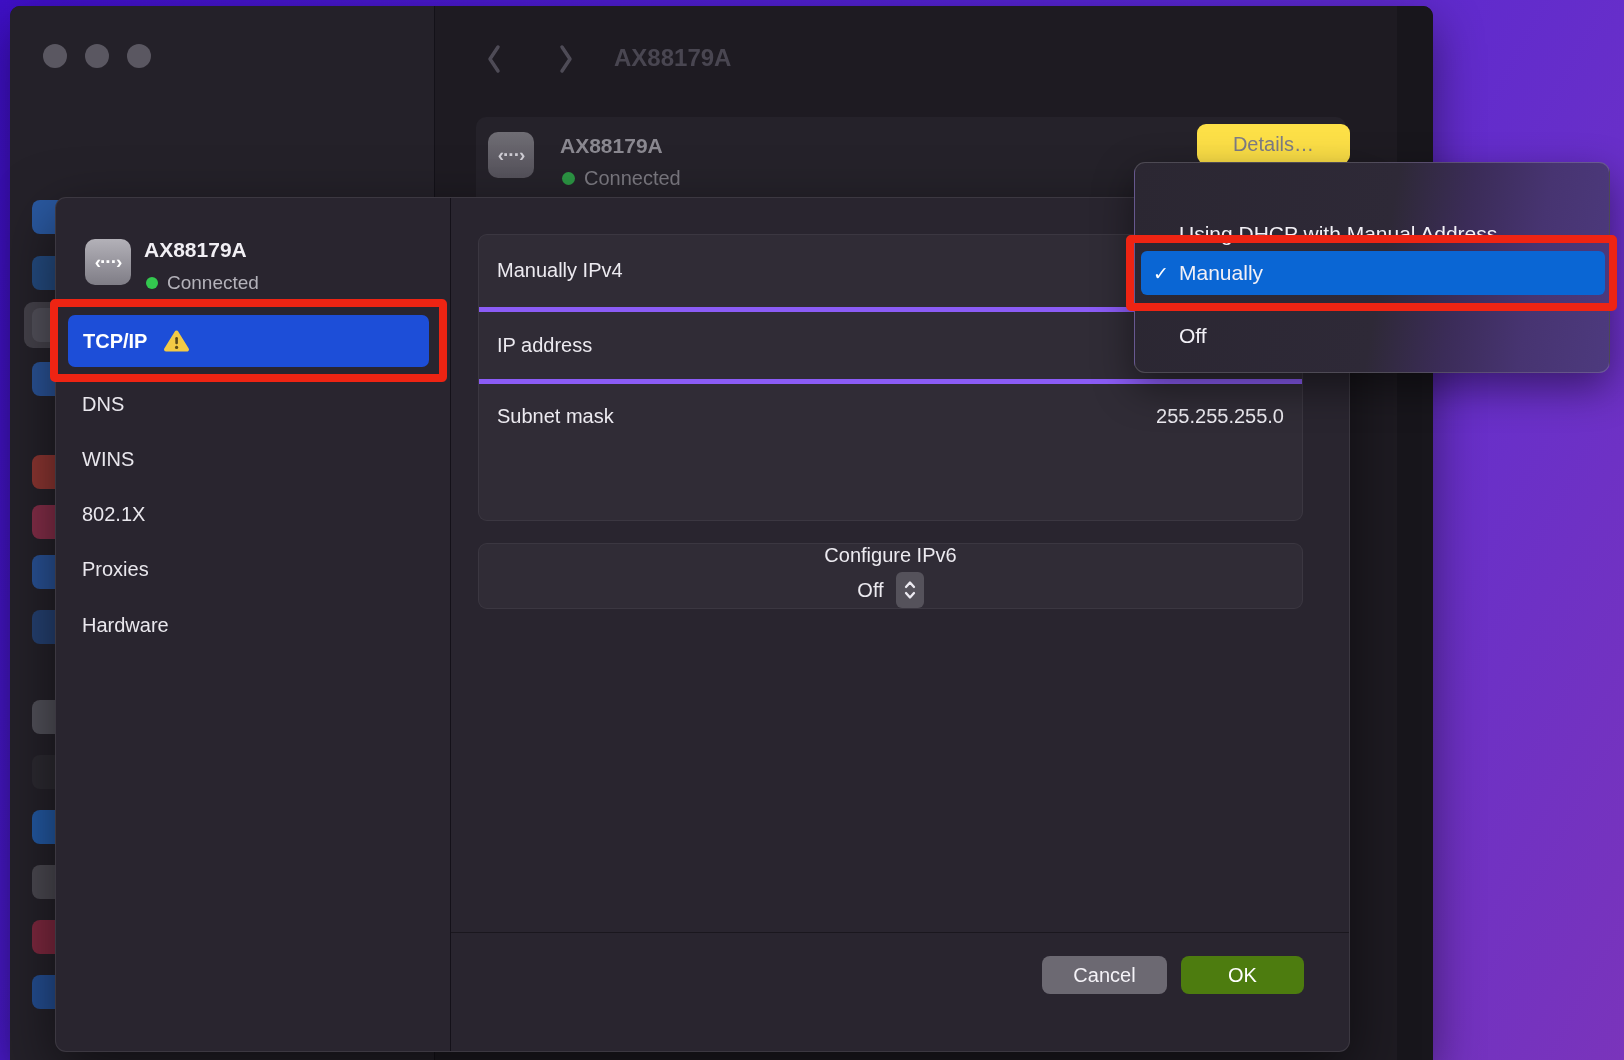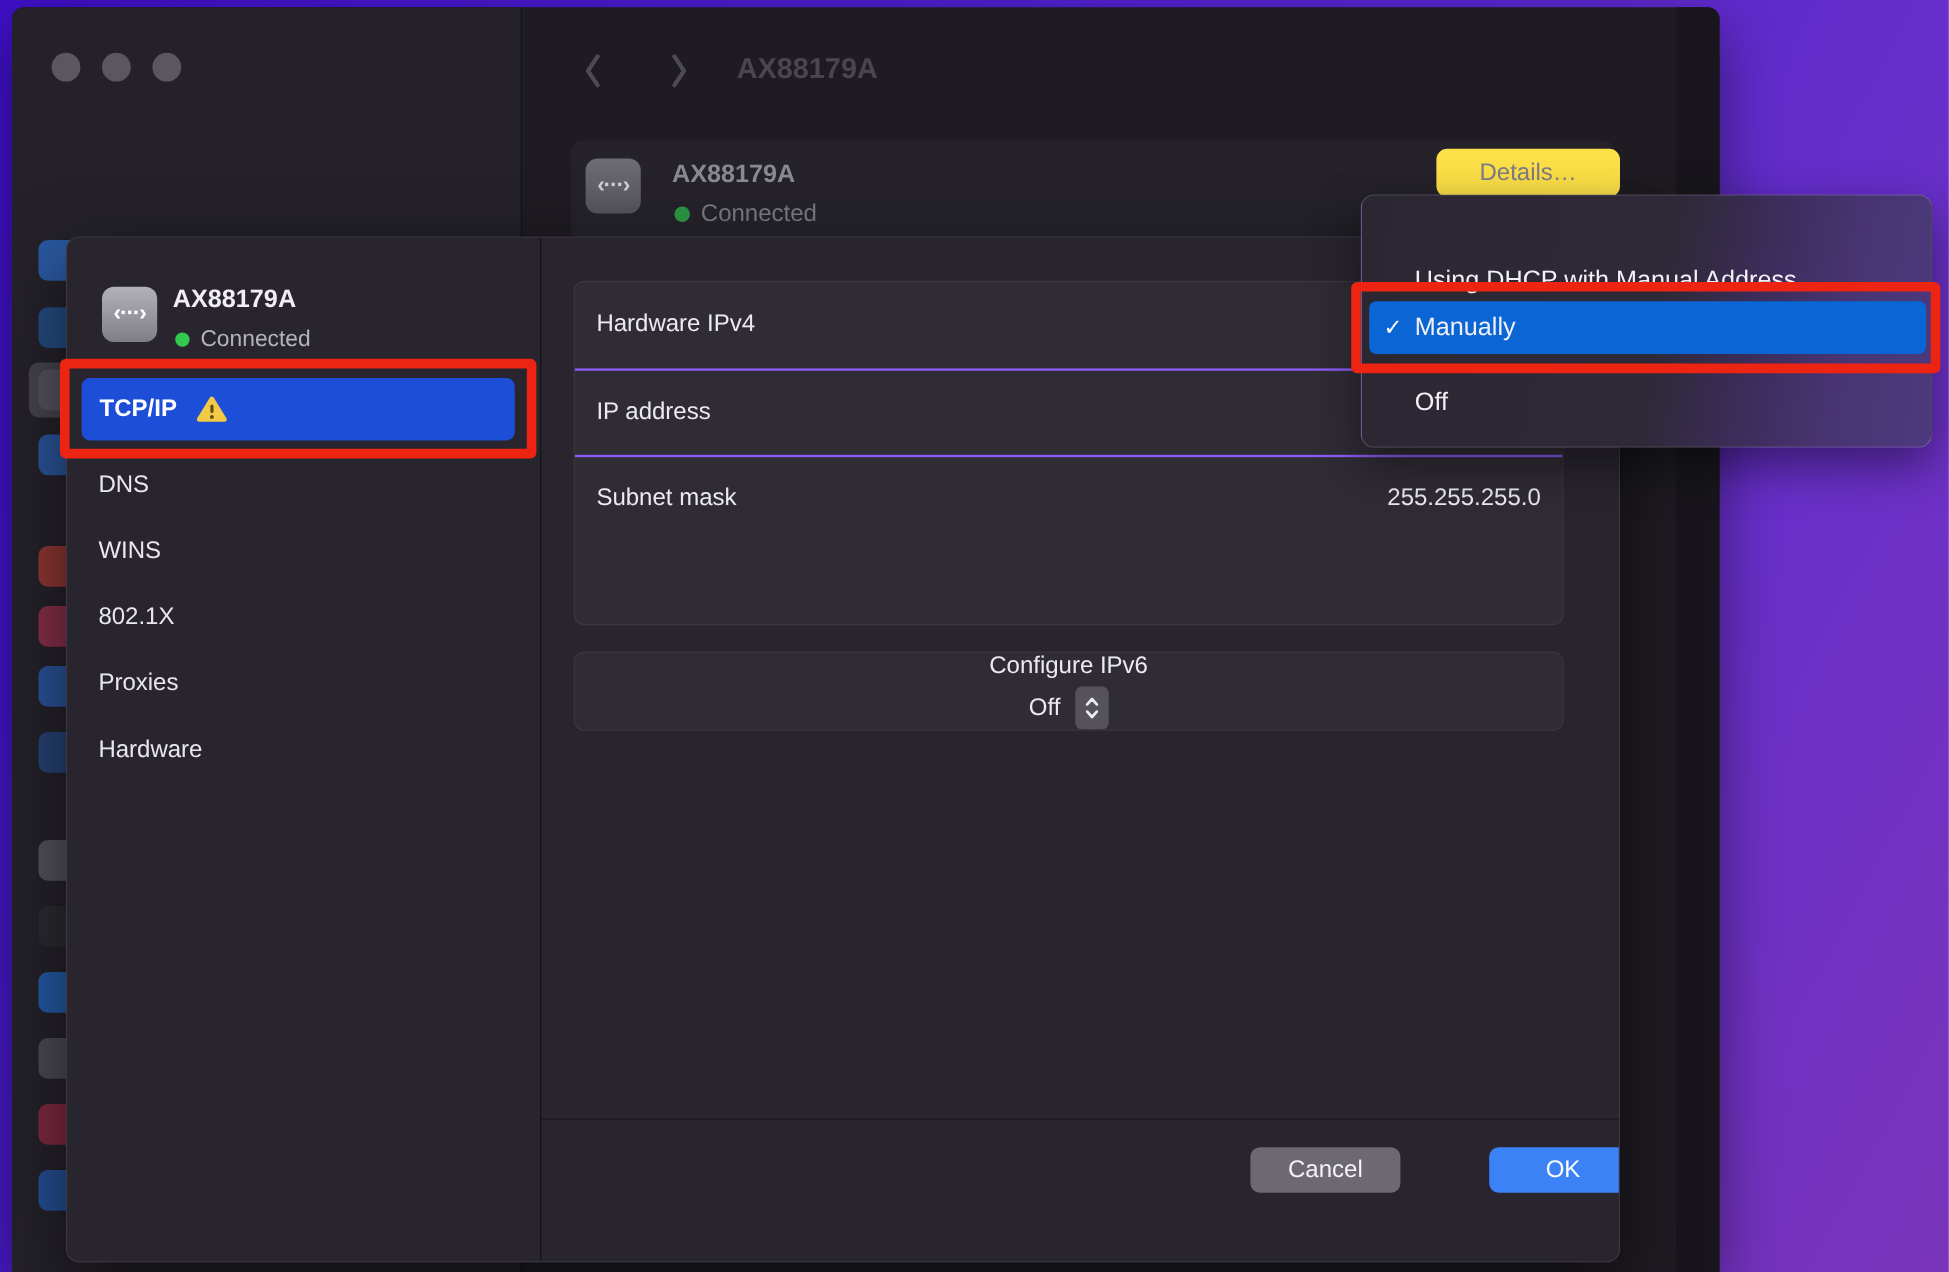--- a/index.html
+++ b/index.html
@@ -56,32 +56,32 @@
   .nav-sel{position:absolute;left:12px;top:117px;width:361px;height:52px;background:#1d4ed8;
     border-radius:7px;display:flex;align-items:center;padding-left:15px;box-sizing:border-box;gap:16px;}
   .nav-sel span{font-size:20px;font-weight:600;color:#ffffff;}
   
   .card{position:absolute;left:422px;width:825px;background:#302c36;
     border:1px solid rgba(255,255,255,.055);border-radius:9px;box-sizing:border-box;overflow:hidden;}
   .card1{top:36px;height:287px;}
   .card2{top:345px;height:66px;}
   .row{height:71.75px;display:flex;align-items:center;justify-content:space-between;
     padding:0 18px;box-sizing:border-box;}
-  .row + .row{border-top:2px solid #8b5cf6;}
+  .row + .row{border-top:5px solid #8b5cf6;}
   .row .lbl{font-size:20px;color:#eceaf0;}
   .row .val{font-size:20px;color:#eceaf0;}
   .card2 .row{height:64px;flex-direction:column;}
   .ipv6-right{display:flex;align-items:center;gap:12px;}
   .stepper{width:28px;height:36px;background:#55525b;border-radius:6px;
     display:flex;align-items:center;justify-content:center;}
   .footer-sep{position:absolute;left:395px;top:734px;width:900px;height:1px;background:#1a171e;}
   .btn{position:absolute;top:758px;height:38px;border-radius:8px;display:flex;
     align-items:center;justify-content:center;font-size:20px;color:#f4f2f7;}
   .btn-cancel{left:986px;width:125px;background:#6c6972;}
-  .btn-ok{left:1185px;width:123px;background:#3b82f6;color:#fff;}
+  .btn-ok{left:1125px;width:123px;background:#4d7c0f;color:#fff;}
   
   .menu{position:absolute;left:1134px;top:162px;width:476px;height:211px;z-index:8;
     background:linear-gradient(100deg,#2b2732 0%,#2e2937 52%,#3b2c58 67%,#473471 82%,#4d3a7e 100%);
     border:1px solid rgba(255,255,255,.16);border-radius:11px;box-sizing:border-box;
     box-shadow:0 15px 40px rgba(0,0,0,.45);}
   .menu-item{position:absolute;left:6px;width:464px;height:42px;display:flex;align-items:center;
     padding-left:38px;box-sizing:border-box;font-size:21px;color:#f2f0f6;border-radius:6px;}
   .menu-item.checked-item{height:44px;background:#0a66d4;}
   .menu-check{position:absolute;left:12px;font-size:19px;font-weight:700;color:#fff;}
   
@@ -161,21 +161,21 @@
       </div>
       <div class="nav-item" style="top:195px">DNS</div>
       <div class="nav-item" style="top:250px">WINS</div>
       <div class="nav-item" style="top:305px">802.1X</div>
       <div class="nav-item" style="top:360px">Proxies</div>
       <div class="nav-item" style="top:416px">Hardware</div>
     </div>
 
     <div class="card card1">
       <div class="row">
-        <span class="lbl">Hardware IPv4</span>
+        <span class="lbl">Manually IPv4</span>
         <span class="val"></span>
       </div>
       <div class="row">
         <span class="lbl">IP address</span>
         <span class="val"></span>
       </div>
       <div class="row">
         <span class="lbl">Subnet mask</span>
         <span class="val">255.255.255.0</span>
       </div>

